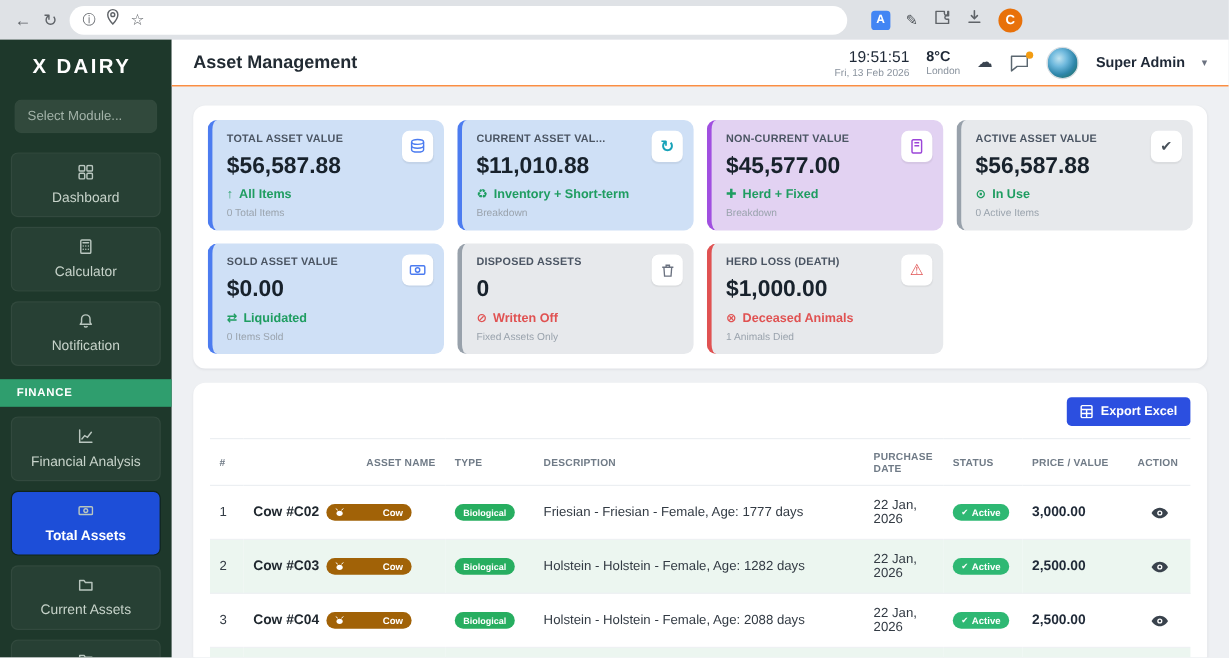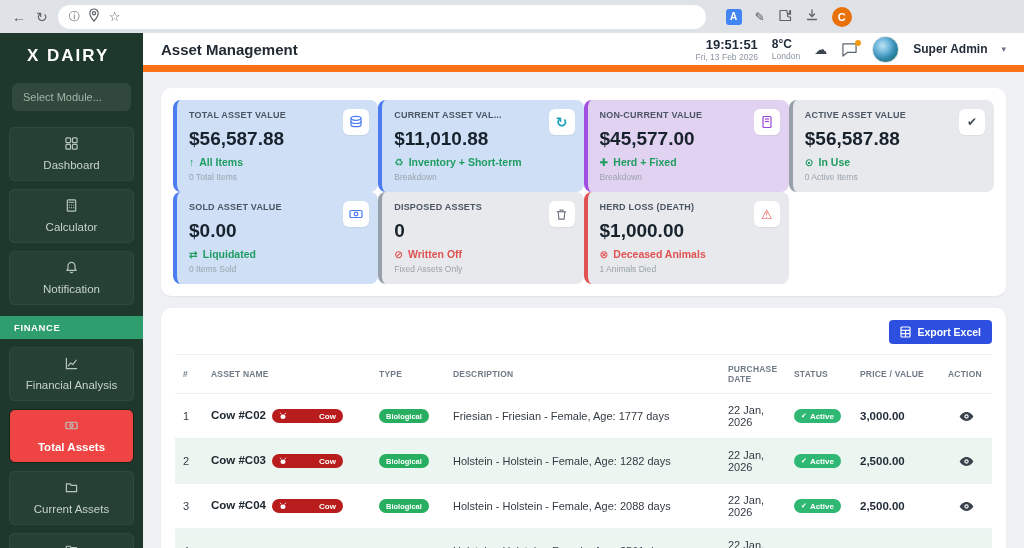--- a/index.html
+++ b/index.html
@@ -21,45 +21,45 @@
 
   
   .app { display:flex; height:515px; }
 
   
   .sidebar { width:143px; background:#1e382b; flex-shrink:0; display:flex; flex-direction:column; }
   .logo { color:#fff; font-weight:bold; font-size:17px; letter-spacing:2px; padding:13px 0 11px 27px; }
   .module { margin:6px 12px 12px; background:#31493c; border:1px solid #3e564818; color:#a3b3a9; font-size:11px; border-radius:6px; padding:7px 10px; cursor:pointer; }
   .side-item { display:flex; align-items:center; gap:9px; margin:4px 9px; padding:9px 11px; border-radius:6px; background:rgba(255,255,255,.045); border:1px solid rgba(255,255,255,.05); color:#c7d3ca; font-size:11.5px; cursor:pointer;flex-direction:column; }
   .side-item .s-ico { display:flex; color:#b9c6bf; }
-  .side-item.active { background:#ef4444; border-color:#10241a; color:#fff; font-weight:bold; }
+  .side-item.active { background:#1d4ed8; border-color:#10241a; color:#fff; font-weight:bold; }
   .section-band { background:#2f9e6e; color:#fff; font-size:9.5px; font-weight:bold; letter-spacing:.6px; padding:6px 14px; margin:7px 0 4px; }
 
   
   .main { flex:1; display:flex; flex-direction:column; overflow:hidden; }
-  .topbar { height:39px; background:#fff; display:flex; align-items:center; padding:0 18px; border-bottom:7px solid #f97316; flex-shrink:0; }
+  .topbar { height:39px; background:#fff; display:flex; align-items:center; padding:0 18px; border-bottom:1px solid #f97316; flex-shrink:0; }
   .page-title { font-size:15px; font-weight:bold; color:#222b33; }
   .top-right { margin-left:auto; display:flex; align-items:center; gap:14px; }
   .clock { text-align:right; }
-  .time { font-size:13px; font-weight:bold; color:#1f2937; }
+  .time { font-size:13px; font-weight:normal; color:#1f2937; }
   .date { font-size:8.5px; color:#8a939e; }
   .weather { text-align:left; }
   .temp { font-size:12px; font-weight:bold; color:#1f2937; }
   .city { font-size:8.5px; color:#8a939e; }
   .cloud { font-size:13px; color:#3a4450; }
   .chat-wrap { position:relative; display:flex; cursor:pointer; }
   .chat-dot { position:absolute; top:-2px; right:-3px; width:6px; height:6px; border-radius:50%; background:#f39c12; }
   .globe-avatar { width:27px; height:27px; border-radius:50%; background:radial-gradient(circle at 38% 35%, #bfe3f0 0%, #6fb9dd 30%, #2e86ab 60%, #1f6b4a 100%); border:1px solid #d7dde2; cursor:pointer; }
   .admin { font-size:12px; font-weight:bold; color:#1f2937; cursor:pointer; }
   .caret { font-size:9px; color:#6b7280; }
 
   
   .panel { background:#fff; border-radius:10px; box-shadow:0 1px 2px rgba(16,24,40,.06); }
   .cards-panel { margin:16px 18px 12px; padding:12px; flex-shrink:0; }
-  .cards-grid { display:grid; grid-template-columns:repeat(4,1fr); }
+  .cards-grid { display:grid; grid-template-columns:repeat(4,1fr); gap:11px; }
   .card { position:relative; border-radius:8px; padding:10px 12px; min-height:88px; border-left:4px solid; }
   .card.blue   { background:#cfe0f6; border-color:#4c7cf0; }
   .card.purple { background:#e2d2f2; border-color:#a04fe0; }
   .card.gray   { background:#e7e9ec; border-color:#98a1ab; }
   .card.redb   { background:#e7e9ec; border-color:#e05252; }
   .c-title { font-size:9px; font-weight:bold; color:#4b5563; letter-spacing:.2px; padding-right:30px; }
   .c-icon { position:absolute; top:9px; right:9px; width:26px; height:26px; background:#fff; border-radius:6px; display:flex; align-items:center; justify-content:center; box-shadow:0 1px 1px rgba(0,0,0,.06); }
   .c-value { font-size:19px; font-weight:bold; color:#18222c; margin-top:8px; }
   .c-status { font-size:10.5px; font-weight:bold; margin-top:6px; display:flex; gap:5px; align-items:center; }
   .c-status.green { color:#1f9d61; }
@@ -70,25 +70,25 @@
   .glyph-red  { color:#e05252; font-size:13px; font-weight:bold; }
 
   
   .table-panel { margin:0 18px 18px; padding:12px 14px 0; flex:1; }
   .export-row { display:flex; justify-content:flex-end; margin-bottom:10px; }
   .export-btn { background:#2c4fe0; color:#fff; font-size:10.5px; font-weight:bold; border:none; border-radius:4px; padding:6px 11px; display:flex; gap:6px; align-items:center; cursor:pointer; font-family:inherit; }
   table { width:100%; border-collapse:collapse; }
   th { font-size:8.5px; color:#707b87; text-transform:uppercase; text-align:left; padding:9px 8px; border-top:1px solid #eceff2; border-bottom:1px solid #eceff2; font-weight:bold; letter-spacing:.2px; }
   td { font-size:11px; color:#333b44; padding:10px 8px; border-bottom:1px solid #eef1f3; vertical-align:middle; }
   tbody tr:nth-child(even) td { background:#ecf6f0; }
-  .col-num { width:28px; } .col-name { width:168px; } .col-type { width:74px; }
+  .col-num { width:28px; } .col-name { width:168px;text-align:right; } .col-type { width:74px; }
   .col-date { width:66px; } .col-status { width:66px; } .col-price { width:88px; } .col-action { width:52px; }
   .a-name { font-weight:bold; font-size:11.5px; color:#20282f; margin-right:6px; }
   .pill { display:inline-flex; align-items:center; gap:3px; border-radius:9px; font-size:8px; font-weight:bold; color:#fff; padding:2.5px 7px; white-space:nowrap; vertical-align:middle; }
-  .pill.dark { background:#b91c1c;gap:32px; }
+  .pill.dark { background:#a16207;gap:32px; }
   .pill.type { background:#27ae60; font-size:7.5px; }
   .pill.status { background:#2eb873; }
   .pill .chk { font-size:7px; }
   .price { font-weight:bold; color:#1f2937; font-size:11.5px; }
   .eye-btn { background:none; border:none; cursor:pointer; display:flex; margin:0 auto; padding:2px; }
 </style>
 </head>
 <body>
 
 <div class="browser">

